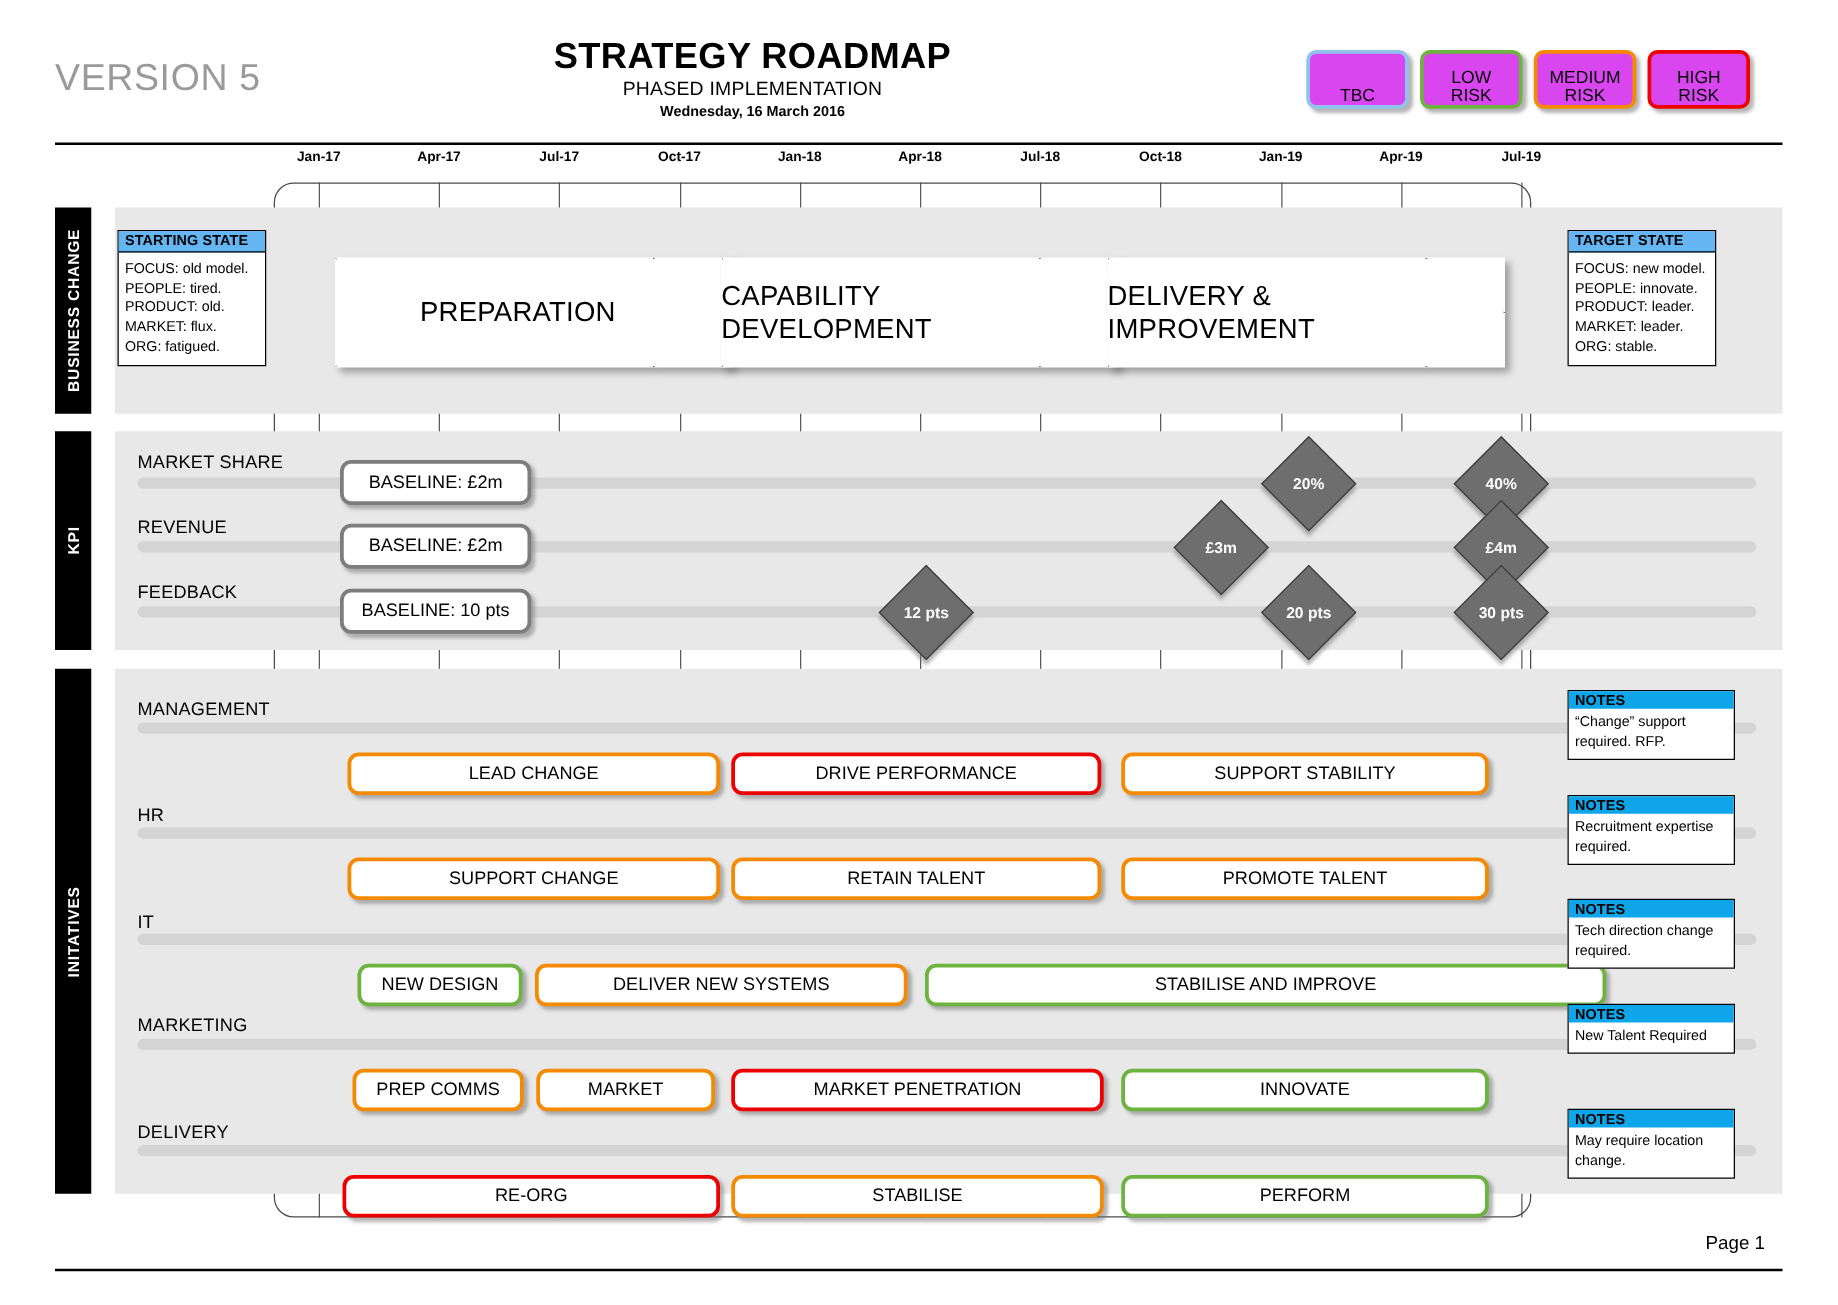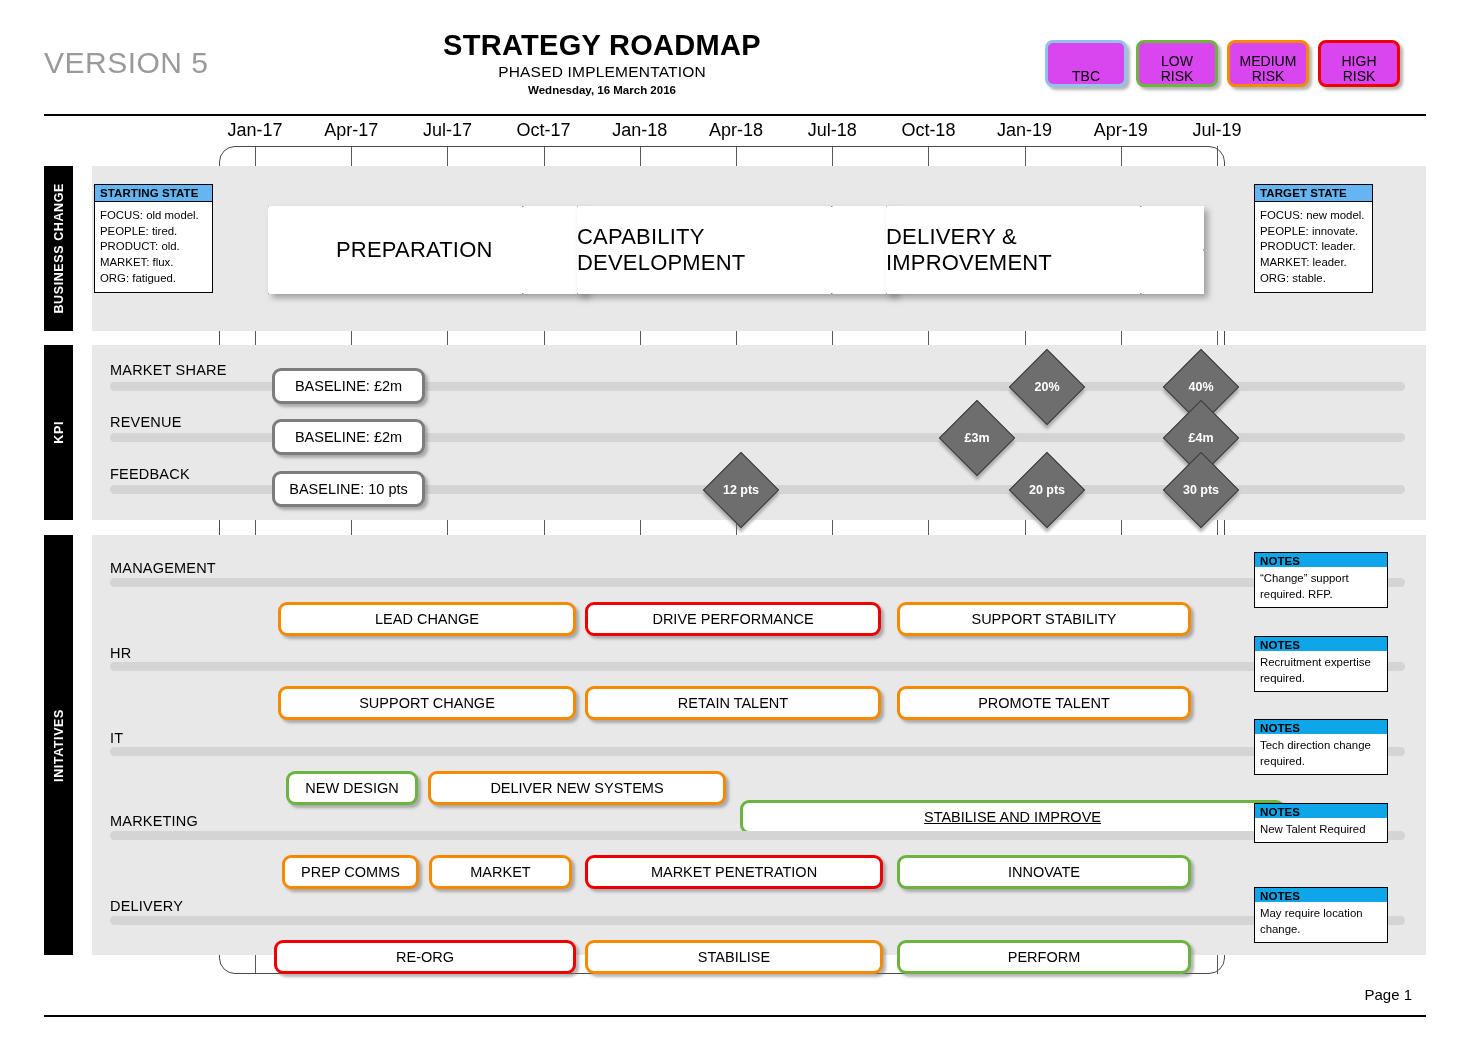--- a/index.html
+++ b/index.html
@@ -35,21 +35,21 @@
   .lg-low{border:3px solid #6cb33f;}
   .lg-med{border:3px solid #f58a00;}
   .lg-high{border:3px solid #ee0000;}
 
   .header-rule{position:absolute;left:44px;top:114px;width:1382px;height:2px;background:#000;}
   .footer-rule{position:absolute;left:44px;top:1015px;width:1382px;height:2px;background:#000;}
   .pagenum{position:absolute;right:58px;top:986px;font-size:15px;}
 
   
   .tl-labels{position:absolute;left:0;top:120px;width:1470px;height:22px;}
-  .tl-label{position:absolute;top:0;font-size:18px;font-weight:normal;transform:translateX(-50%);white-space:nowrap;}
+  .tl-label{position:absolute;top:0;font-size:11px;font-weight:bold;transform:translateX(-50%);white-space:nowrap;}
 
   .tl-frame{
     position:absolute;left:219px;top:146px;width:1006px;height:828px;
     border:1px solid #4a4a4a;border-radius:16px;
     box-sizing:border-box;background:transparent;
   }
   .tl-tick{position:absolute;top:146px;width:1px;height:828px;background:#5a5a5a;}
 
   
   .band{position:absolute;left:44px;}
@@ -319,21 +319,21 @@
       <div class="bar risk-med" style="left: 585px; width: 296px; top: 649px;">RETAIN TALENT</div>
       <div class="bar risk-med" style="left: 897px; width: 294px; top: 649px;">PROMOTE TALENT</div>
       <div class="note" style="top: 636px;">
         <div class="note-hd">NOTES</div>
         <div class="note-bd">Recruitment expertise required.</div>
       </div>
       <div class="init-name" style="left: 110px; top: 730px;">IT</div>
       <div class="init-track" style="left: 110px; top: 747px; width: 1295px;"></div>
       <div class="bar risk-low" style="left: 286px; width: 132px; top: 734px;">NEW DESIGN</div>
       <div class="bar risk-med" style="left: 428px; width: 298px; top: 734px;">DELIVER NEW SYSTEMS</div>
-      <div class="bar risk-low" style="left: 740px; width: 545px; top: 763px; text-decoration: underline;">STABILISE AND IMPROVE</div>
+      <div class="bar risk-low" style="left: 740px; width: 545px; top: 734px;">STABILISE AND IMPROVE</div>
       <div class="note" style="top: 719px;">
         <div class="note-hd">NOTES</div>
         <div class="note-bd">Tech direction change required.</div>
       </div>
       <div class="init-name" style="left: 110px; top: 813px;">MARKETING</div>
       <div class="init-track" style="left: 110px; top: 831px; width: 1295px;"></div>
       <div class="bar risk-med" style="left: 282px; width: 137px; top: 818px;">PREP COMMS</div>
       <div class="bar risk-med" style="left: 429px; width: 143px; top: 818px;">MARKET</div>
       <div class="bar risk-high" style="left: 585px; width: 298px; top: 818px;">MARKET PENETRATION</div>
       <div class="bar risk-low" style="left: 897px; width: 294px; top: 818px;">INNOVATE</div>

